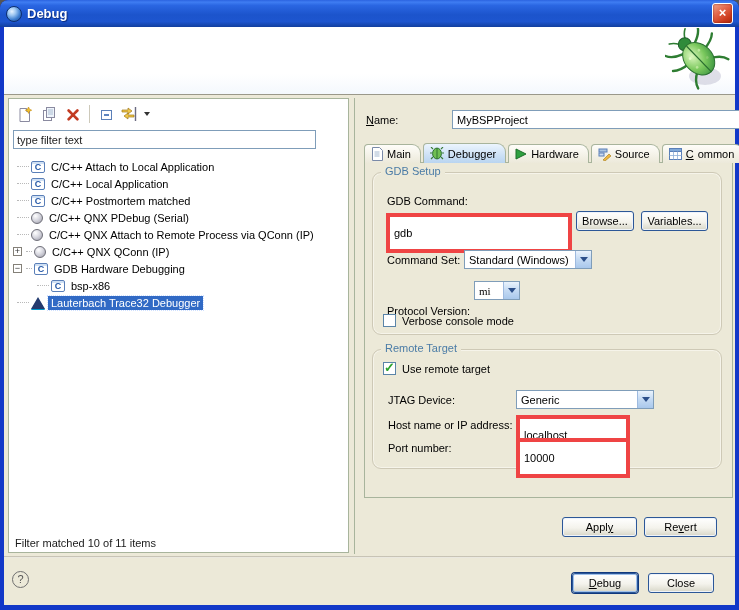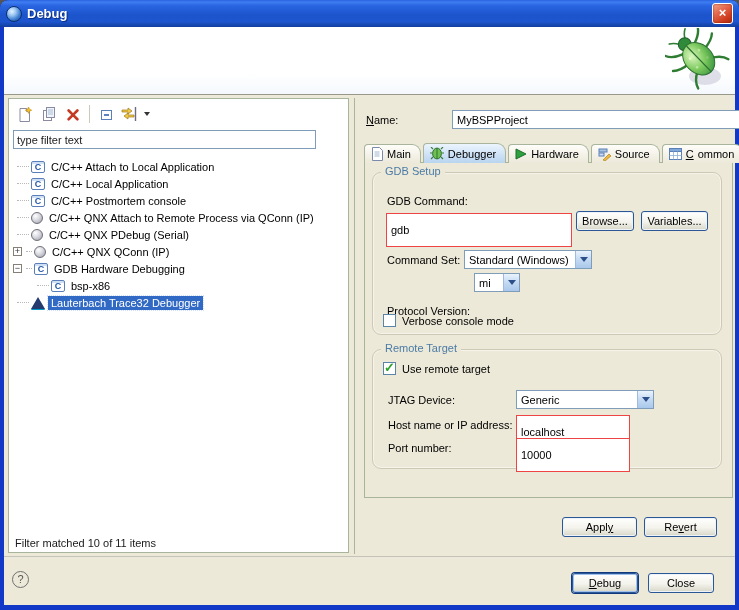--- a/index.html
+++ b/index.html
@@ -80,21 +80,21 @@
 
   .tab-frame { position:absolute; left:6px; top:64px; width:369px; height:336px;
     border:1px solid #a8b49c; background:#ece9d8; z-index:1; }
 
   .group { position:absolute; border:1px solid #cec9b6; border-radius:9px;
     box-shadow:inset 0 0 0 1px #f6f4ea; }
   .group-title { position:absolute; top:-8px; left:8px; background:#ece9d8; padding:0 4px; color:#4a7ba6; }
   .g-gdb { left:7px; top:9px; width:350px; height:163px; }
   .g-remote { left:7px; top:186px; width:350px; height:120px; }
   .flabel { position:absolute; white-space:nowrap; }
-  .txt { position:absolute; border:1px solid #ef4444; font-family:"Liberation Sans",sans-serif;
+  .txt { position:absolute; border:4px solid #ef4444; font-family:"Liberation Sans",sans-serif;
     font-size:11px; padding:16px 4px; height:17px; }
 
   .xpbtn { position:absolute; height:20px; border:1px solid #2c5797; border-radius:3px;
     background:linear-gradient(#ffffff 0%,#f4f3ec 55%,#deddd0 90%,#d2d0c2 100%);
     font-family:"Liberation Sans",sans-serif; font-size:11px; text-align:center; cursor:pointer;
     box-shadow:inset 0 0 0 1px #eef3fa; }
   .xpbtn.default { box-shadow:0 0 0 1px #10387e, inset 0 0 0 1px #9fc0ea; }
 
   .combo { position:absolute; height:19px; background:#fff; border:1px solid #7f9db9;
     display:flex; align-items:center; padding-left:4px; cursor:pointer;justify-content:center; }
@@ -210,31 +210,31 @@
           <span class="tlabel">C/C++ Attach to Local Application</span>
         </div>
         <div class="trow">
           <span class="guide"></span>
           <span class="ticon icon-c">C</span>
           <span class="tlabel">C/C++ Local Application</span>
         </div>
         <div class="trow">
           <span class="guide"></span>
           <span class="ticon icon-c">C</span>
-          <span class="tlabel">C/C++ Postmortem console</span>
+          <span class="tlabel">C/C++ Postmortem matched</span>
+        </div>
+        <div class="trow">
+          <span class="guide"></span>
+          <span class="ticon icon-qnx"></span>
+          <span class="tlabel">C/C++ QNX PDebug (Serial)</span>
         </div>
         <div class="trow">
           <span class="guide"></span>
           <span class="ticon icon-qnx"></span>
           <span class="tlabel">C/C++ QNX Attach to Remote Process via QConn (IP)</span>
-        </div>
-        <div class="trow">
-          <span class="guide"></span>
-          <span class="ticon icon-qnx"></span>
-          <span class="tlabel">C/C++ QNX PDebug (Serial)</span>
         </div>
         <div class="trow">
           <span class="expander">+</span>
           <span class="guide short"></span>
           <span class="ticon icon-qnx"></span>
           <span class="tlabel">C/C++ QNX QConn (IP)</span>
         </div>
         <div class="trow">
           <span class="expander">−</span>
           <span class="guide short"></span>
@@ -314,21 +314,21 @@
 
           <span class="flabel" style="left:14px; top:81px;">Command Set:</span>
           <div class="combo" style="left:91px; top:77px; width:128px;">
             <span>Standard (Windows)</span>
             <span class="combo-btn">
                 <span class="combo-arrow"></span>
               </span>
           </div>
 
           <span class="flabel" style="left:14px; top:132px;text-align:right;">Protocol Version:</span>
-          <div class="combo" style="left:101px; top:100px; width:46px;">
+          <div class="combo" style="left:101px; top:108px; width:46px;font-family:Liberation Serif, serif;">
             <span>mi</span>
             <span class="combo-btn">
                 <span class="combo-arrow"></span>
               </span>
           </div>
 
           <span class="checkbox" style="left:10px; top:141px;"></span>
           <span class="flabel" style="left:29px; top:142px;">Verbose console mode</span>
         </div>
 

